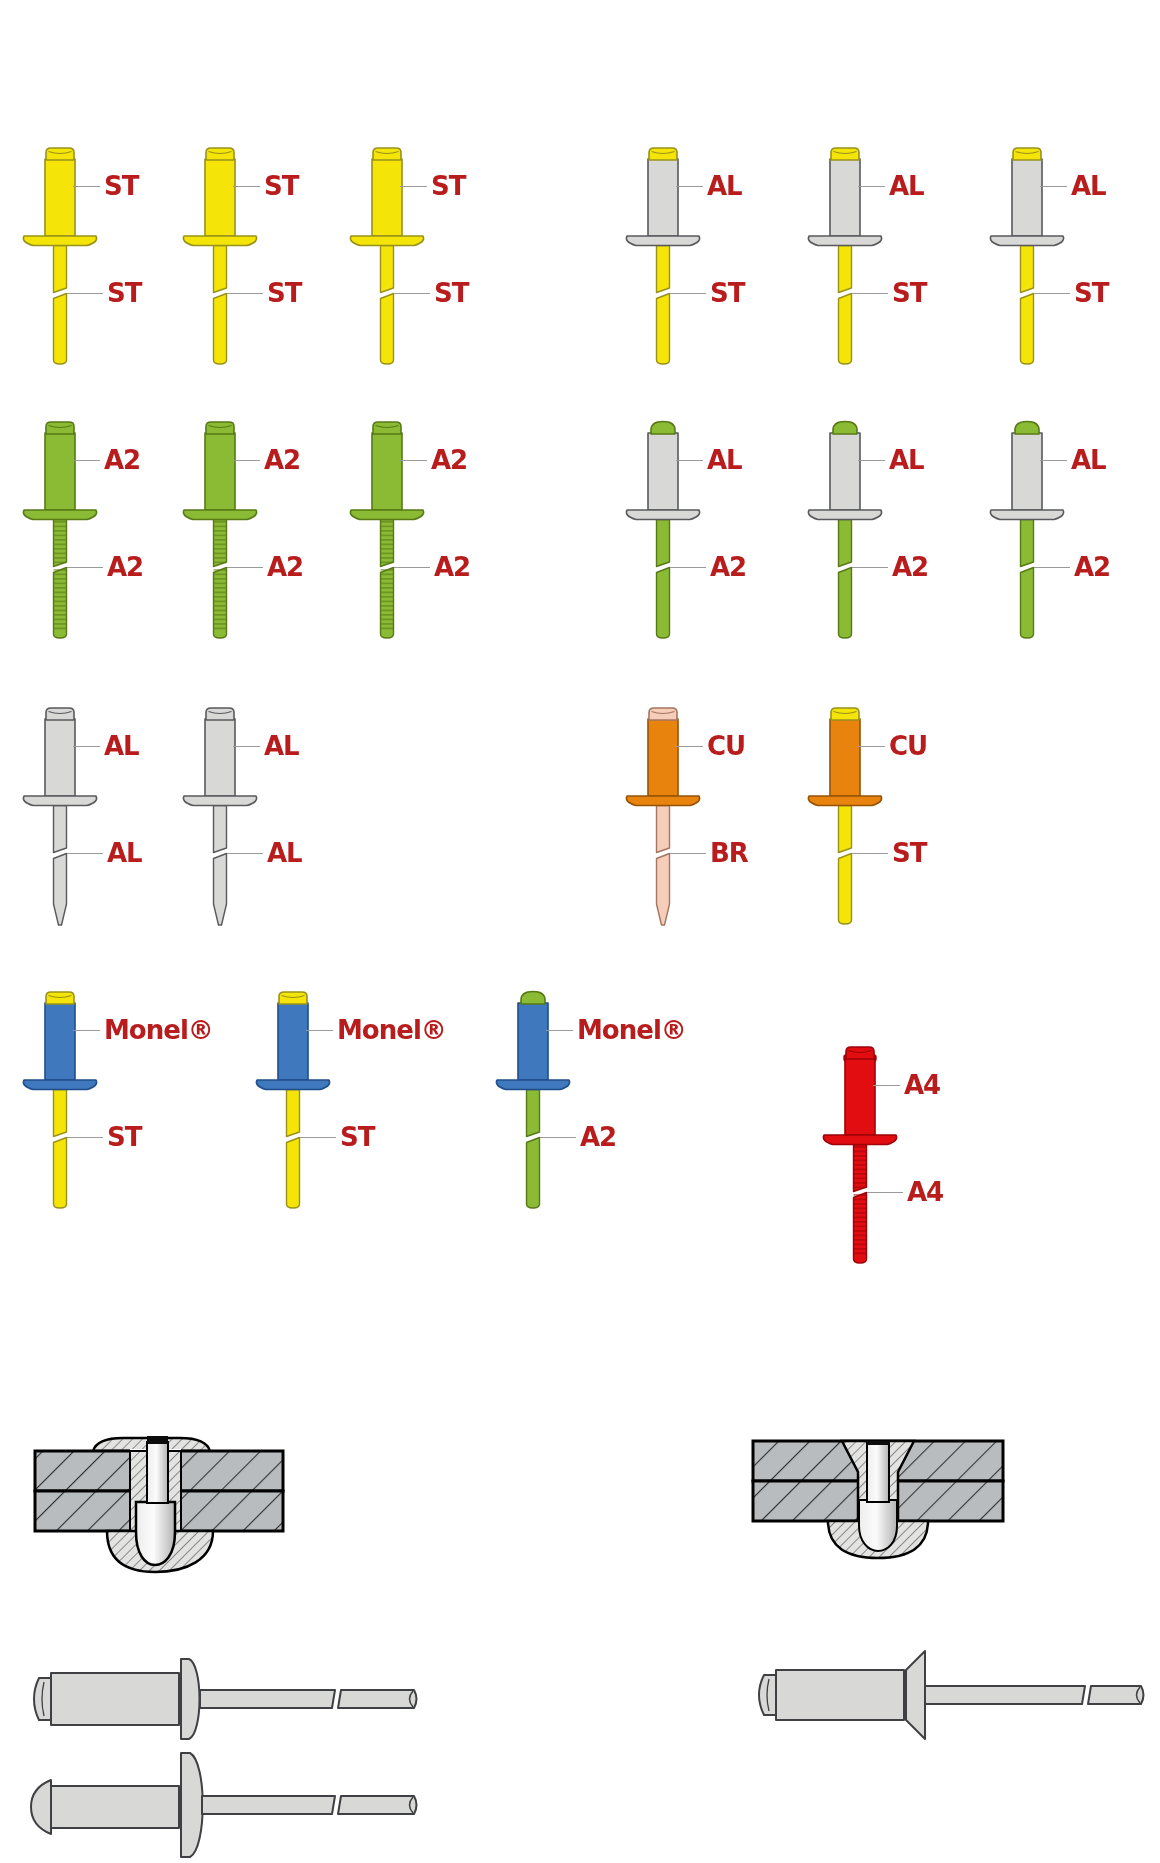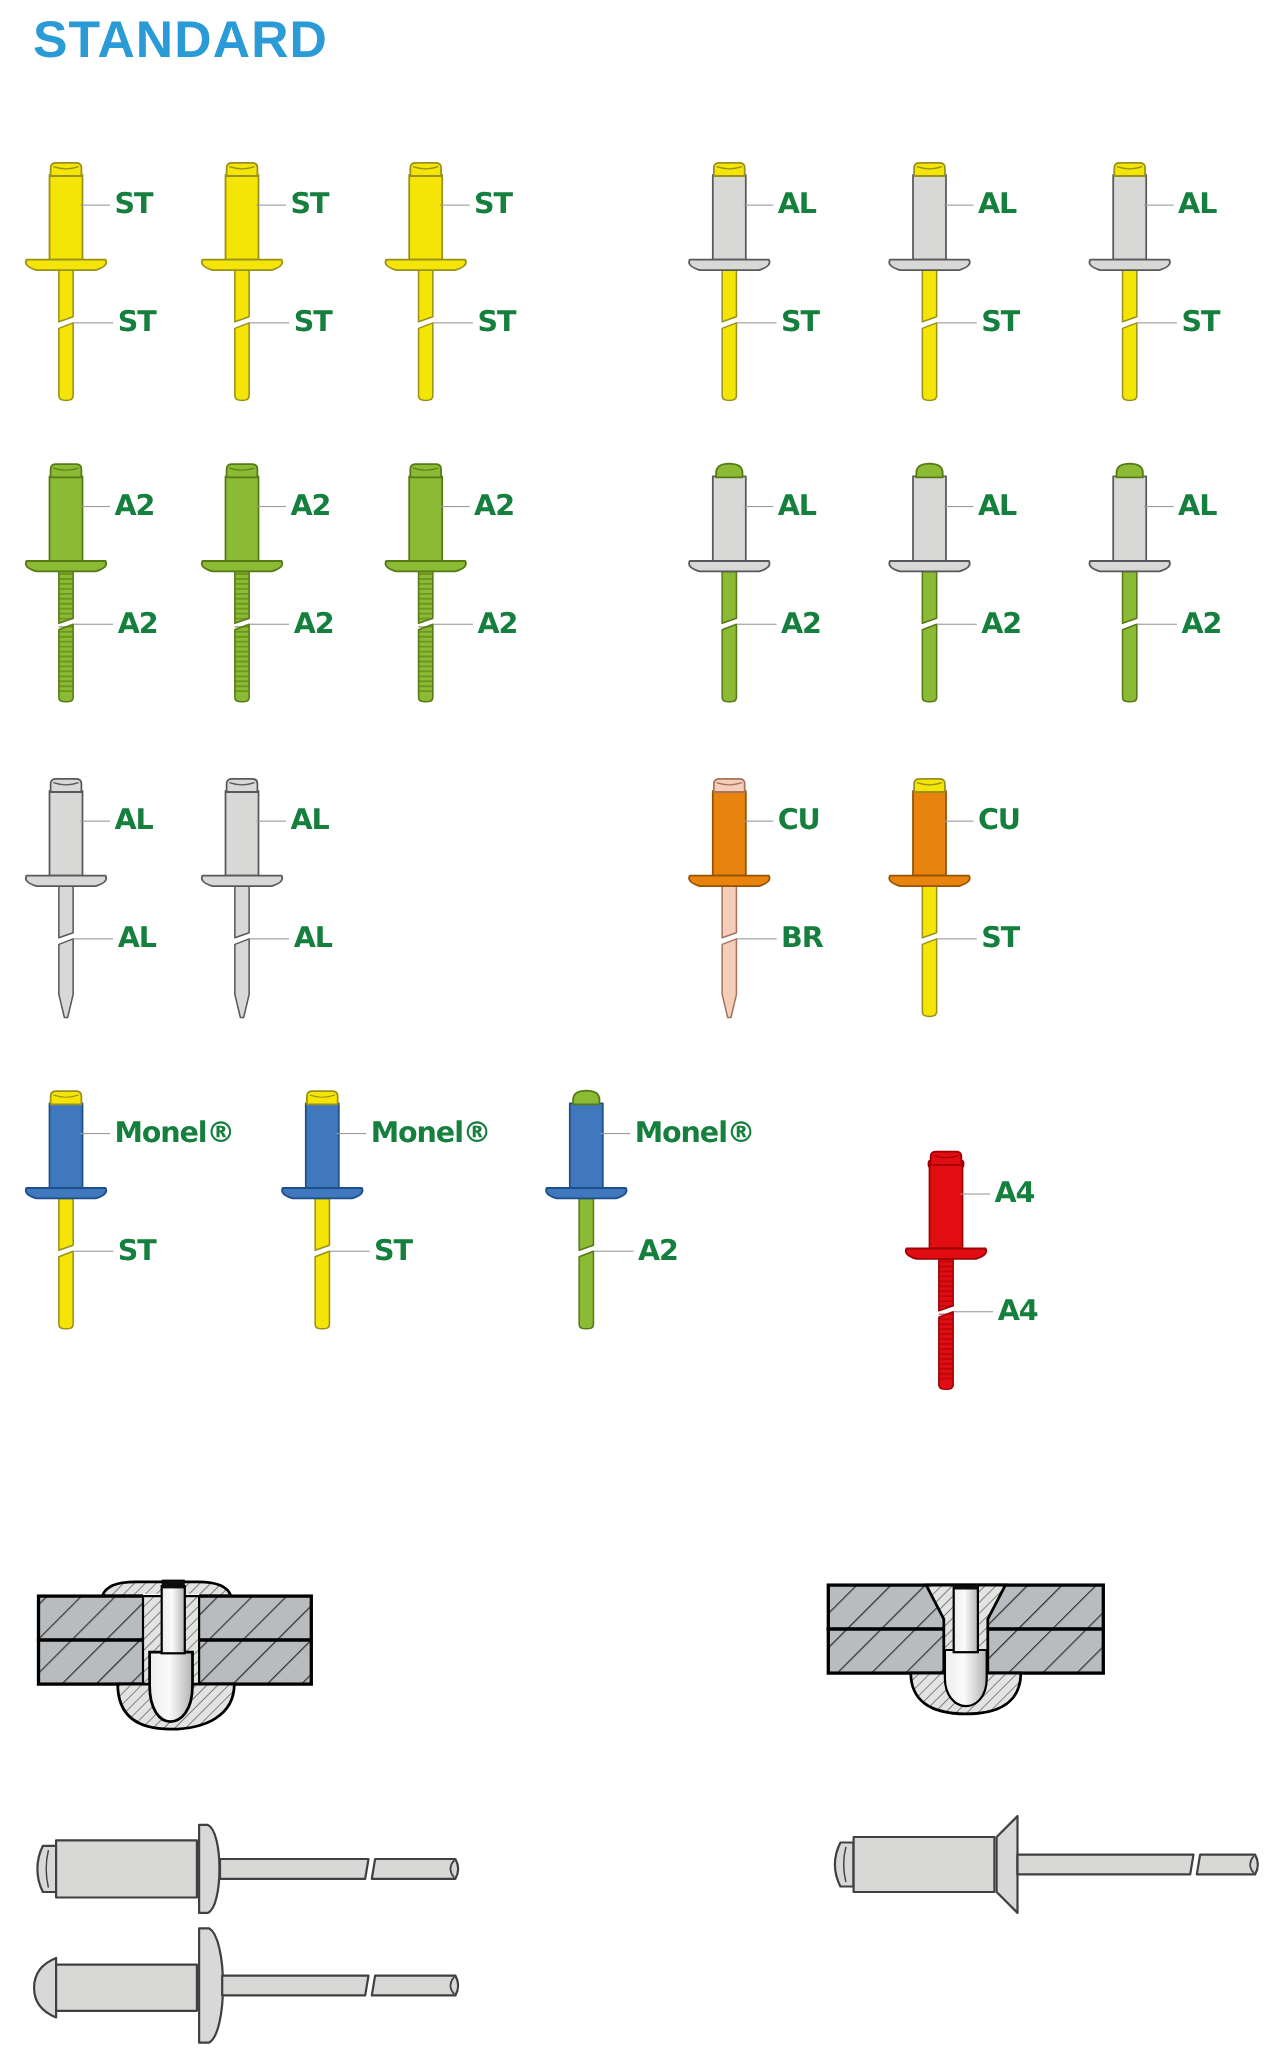--- a/index.html
+++ b/index.html
@@ -4,21 +4,21 @@
 <style>
   html,body{margin:0;padding:0;background:#fff;}
   .canvas{position:relative;width:1160px;height:1863px;background:#fff;overflow:hidden;
           font-family:"DejaVu Sans", sans-serif;}
   .page-title{position:absolute;left:30px;top:8px;font-size:47px;font-weight:800;
               letter-spacing:1px;color:#2B9BD7;font-family:"Liberation Sans", sans-serif;}
   .rgroup{position:absolute;width:90px;height:240px;}
   svg.rv{position:absolute;left:0;top:0;overflow:visible;}
   .lbl{position:absolute;display:flex;align-items:center;white-space:nowrap;height:30px;}
   .lbl .ld{height:0;border-top:1.6px solid #9b9b9b;margin-right:4px;}
-  .lbl span{font-size:26px;font-weight:700;color:#15803d;letter-spacing:-1px;}
+  .lbl span{font-size:26px;font-weight:700;color:#b91c1c;letter-spacing:-1px;}
   .lbl.body{left:58px;top:25px;}
   .lbl.body .ld{width:27px;}
   .lbl.mand{left:52px;top:132px;}
   .lbl.mand .ld{width:36px;}
   
   .b-st{--b:#F5E408;--bs:#98921B}   .m-st{--m:#F5E408;--ms:#98921B}
   .b-a2{--b:#8BBA35;--bs:#577A16}   .m-a2{--m:#8BBA35;--ms:#577A16}
   .b-al{--b:#D8D8D6;--bs:#58595C}   .m-al{--m:#D8D8D6;--ms:#58595C}
   .b-cu{--b:#E8830D;--bs:#945407}   .m-br{--m:#F5CDB8;--ms:#A3765F}
   .b-monel{--b:#4078BD;--bs:#1F4E8C}
@@ -72,21 +72,20 @@
         <line x1="0" y1="0" x2="0" y2="7" stroke="#55585a" stroke-width="1.3"></line>
       </pattern>
       <linearGradient id="mg" x1="0" y1="0" x2="1" y2="0">
         <stop offset="0" stop-color="#ededed"></stop>
         <stop offset="0.45" stop-color="#fbfbfb"></stop>
         <stop offset="1" stop-color="#b3b3b3"></stop>
       </linearGradient>
     </defs>
   </svg>
 
-  <div class="page-title">STANDARD</div>
 
   <div class="rgroup" style="left:15px;top:146px">
     <svg class="rv b-st m-st" width="90" height="225" viewBox="0 0 90 225">
         <use href="#r-stem-flat"></use>
         <use href="#r-body"></use>
         <use href="#r-cap-flat"></use>
       </svg>
     <div class="lbl body">
         <i class="ld"></i>
         <span>ST</span>

